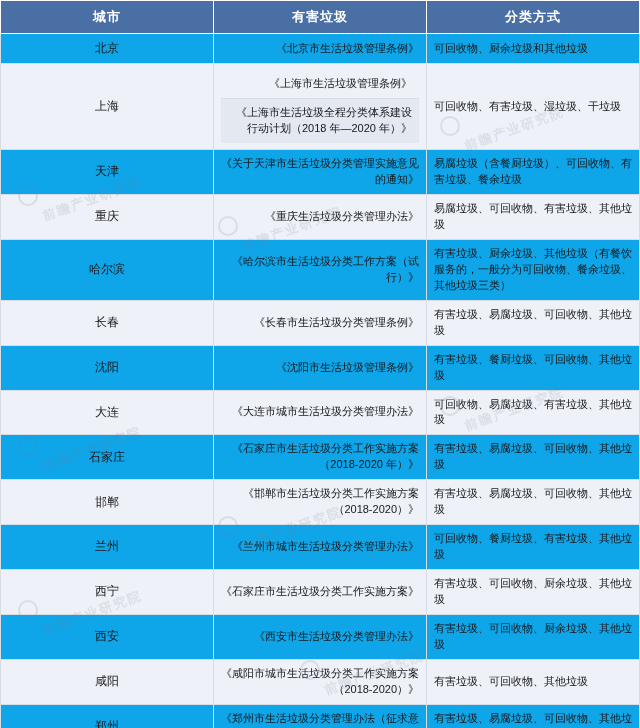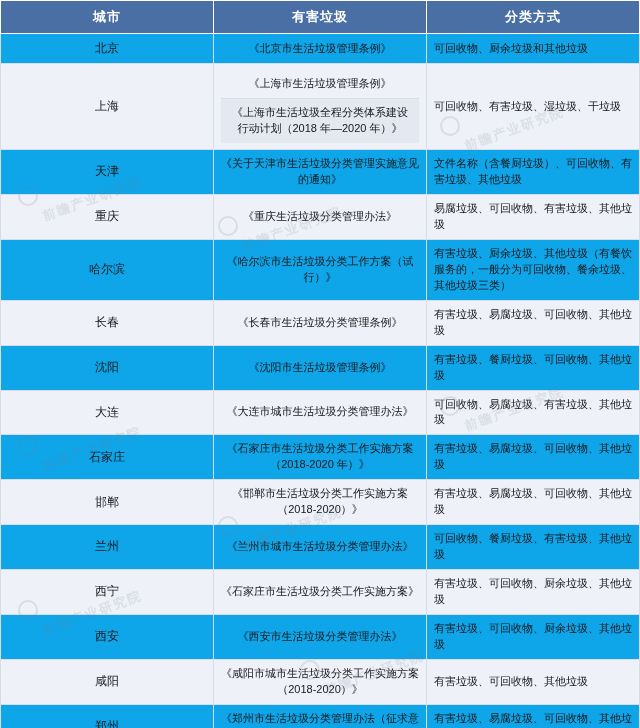--- a/index.html
+++ b/index.html
@@ -47,21 +47,21 @@
     background: #eef1f7;
   }
   td.col-city {
     width: 72px;
     text-align: center;
     font-size: 12px;
     color: #17181a;
   }
   td.col-doc {
     width: 310px;
-    text-align: center;
+    text-align: right;
     font-size: 11px;
     color: #17181a;
   }
   td.col-type {
     width: 256px;
     text-align: left;
     font-size: 11px;
     color: #17181a;
   }
   
@@ -135,21 +135,21 @@
             <li>《上海市生活垃圾管理条例》</li>
             <li class="shade">《上海市生活垃圾全程分类体系建设行动计划（2018 年—2020 年）》</li>
           </ul>
         </td>
         <td class="col-type">可回收物、有害垃圾、湿垃圾、干垃圾</td>
       </tr>
 
       <tr>
         <td class="col-city">天津</td>
         <td class="col-doc">《关于天津市生活垃圾分类管理实施意见的通知》</td>
-        <td class="col-type">文件名称（含餐厨垃圾）、可回收物、有害垃圾、其他垃圾</td>
+        <td class="col-type">易腐垃圾（含餐厨垃圾）、可回收物、有害垃圾、餐余垃圾</td>
       </tr>
 
       <tr class="alt">
         <td class="col-city">重庆</td>
         <td class="col-doc">《重庆生活垃圾分类管理办法》</td>
         <td class="col-type">易腐垃圾、可回收物、有害垃圾、其他垃圾</td>
       </tr>
 
       <tr>
         <td class="col-city">哈尔滨</td>

